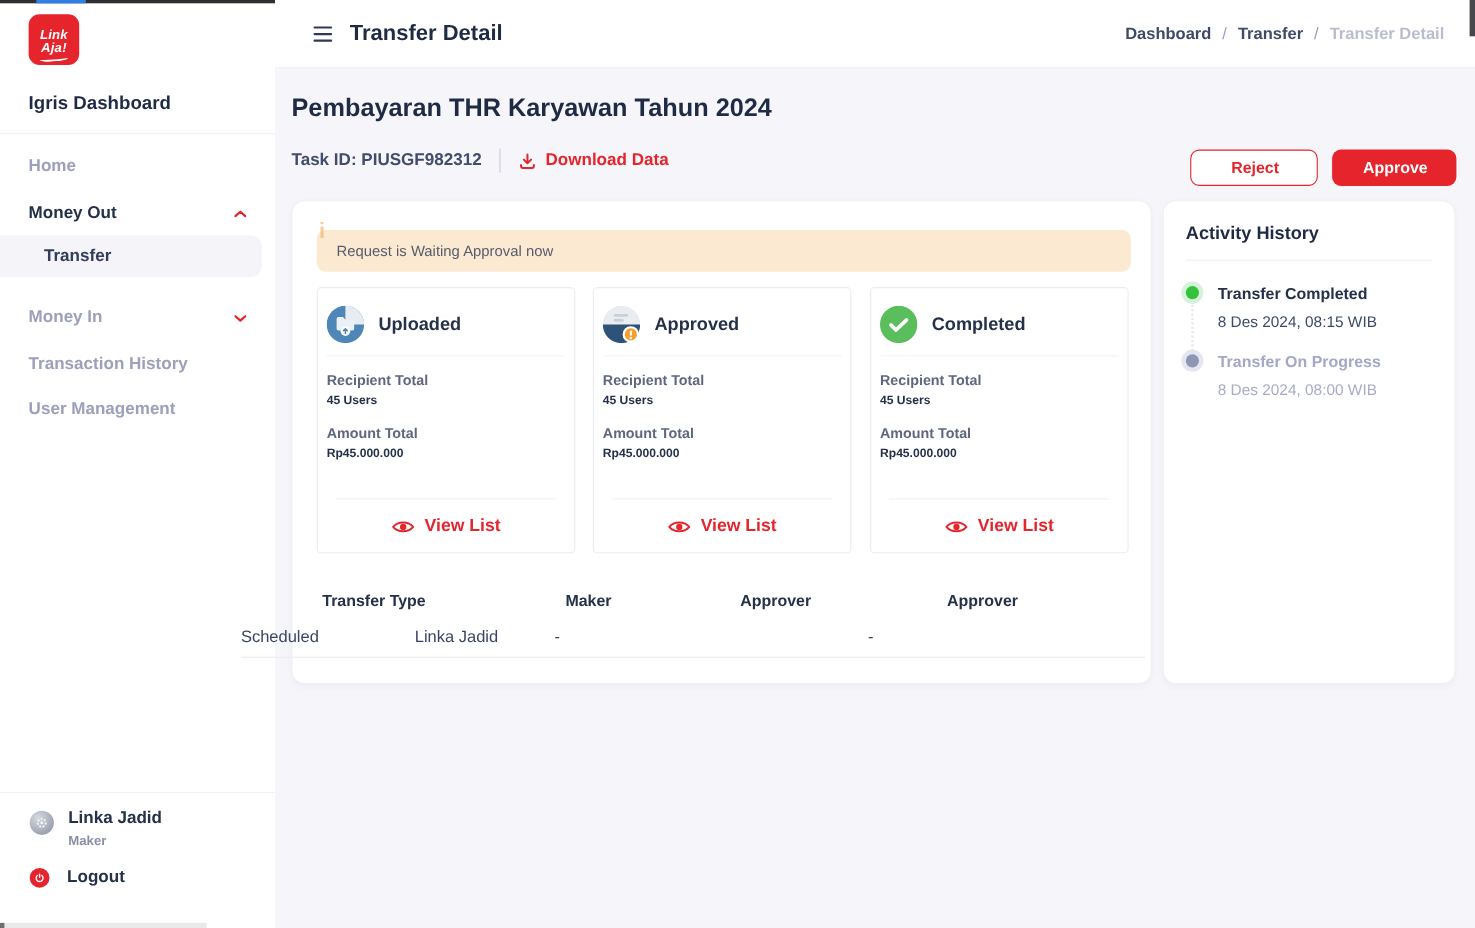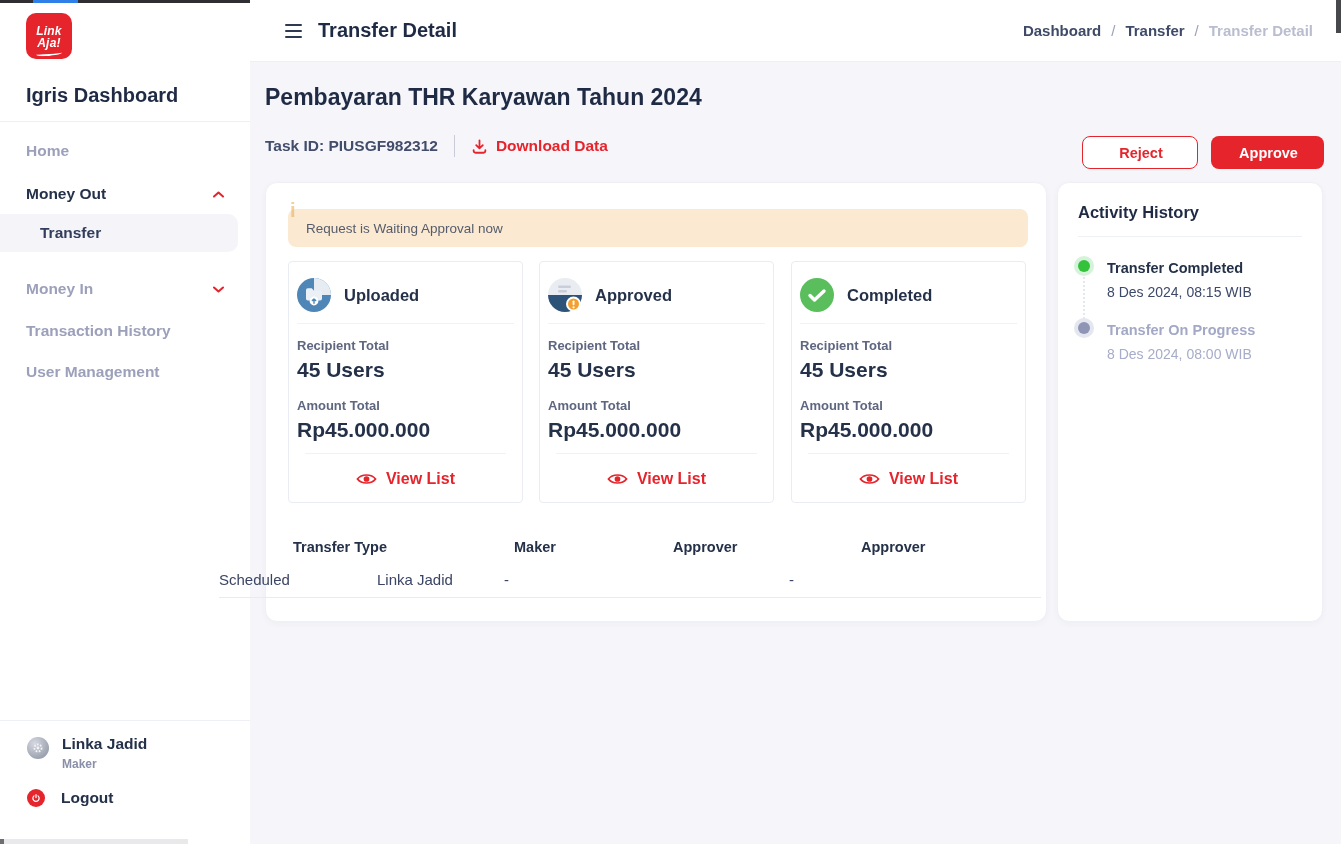--- a/index.html
+++ b/index.html
@@ -10,21 +10,21 @@
     background:#F6F6FA;color:#243149;
   }
   
   .sidebar{position:absolute;left:0;top:0;width:250px;height:844px;background:#fff;}
   .top-scroll{position:absolute;left:0;top:0;width:250px;height:3px;background:#2F2F33;z-index:60;}
   .top-scroll-thumb{position:absolute;left:33px;top:0;width:45px;height:3px;background:#2F7FE8;}
   .logo{position:absolute;left:26px;top:13px;width:46px;height:46px;background:#E5242C;border-radius:10px;
         display:flex;flex-direction:column;align-items:center;justify-content:center;padding-top:9px;}
   .logo .lt{color:#fff;font-weight:800;font-style:italic;font-size:12px;line-height:12px;letter-spacing:.2px;}
   .logo .swoosh{width:26px;height:5px;border-bottom:2.5px solid #fff;border-radius:50%;transform:rotate(-4deg);margin-top:2px;}
-  .side-title{position:absolute;left:26px;top:84px;font-size:20px;font-weight:800;color:#1F2B45;}
+  .side-title{position:absolute;left:26px;top:84px;font-size:17px;font-weight:800;color:#1F2B45;}
   .side-div{position:absolute;left:0;top:121px;width:250px;border-top:1px solid #EFF0F5;}
   .nav-item{position:absolute;left:26px;font-size:15.5px;font-weight:700;color:#9CA0BA;cursor:pointer;}
   .nav-item.strong{color:#243149;width:198px;display:flex;justify-content:space-between;align-items:center;}
   .nav-item.mid{width:198px;display:flex;justify-content:space-between;align-items:center;}
   .nav-sub{position:absolute;left:0;top:214px;width:238px;height:38px;background:#F4F4F9;border-radius:0 10px 10px 0;
            display:flex;align-items:center;padding-left:40px;font-size:15.5px;font-weight:600;color:#313D5B;cursor:pointer;}
   .chev{display:inline-block;}
   .user-block{position:absolute;left:0;top:720px;width:250px;height:124px;border-top:1px solid #EFF0F5;}
   .avatar{position:absolute;left:27px;top:16px;width:22px;height:22px;border-radius:50%;
           background:radial-gradient(circle at 35% 30%,#D6D9E1,#9AA0AE 75%);display:flex;align-items:center;justify-content:center;}
@@ -58,21 +58,21 @@
              border:1px solid #EFF0F6;border-radius:12px;box-shadow:0 2px 6px rgba(28,39,73,.04);}
   .alert{position:absolute;left:22px;top:26px;width:740px;height:38px;background:#FBE9D2;border-radius:8px;
          display:flex;align-items:center;padding-left:18px;font-size:13.5px;color:#565C6B;}
   .alert-i{position:absolute;left:2px;top:-10px;font-size:20px;font-weight:900;color:#ECA84F;opacity:.55;}
   .scard{position:absolute;top:78px;width:235px;height:242px;background:#fff;border:1px solid #EAECF3;border-radius:4px;padding:13px 8px;}
   .scard.c0{left:22px;} .scard.c1{left:273px;} .scard.c2{left:525px;}
   .scard-head{display:flex;align-items:center;gap:13px;height:40px;}
   .scard-title{font-size:16.5px;font-weight:800;color:#243149;}
   .scard hr{border:none;border-top:1px solid #F0F2F7;margin:8px 0 14px 0;}
   .slabel{font-size:13px;font-weight:600;color:#5E6680;margin-bottom:5px;}
-  .svalue{font-size:21px;font-weight:800;color:#243149;margin-bottom:16px;}
+  .svalue{font-size:11px;font-weight:800;color:#243149;margin-bottom:16px;}
   .view-div{position:absolute;left:16px;right:16px;bottom:48px;border-top:1px solid #F0F2F7;}
   .view-list{position:absolute;left:0;right:0;bottom:14px;display:flex;align-items:center;justify-content:center;gap:9px;
              color:#E5242C;font-size:16px;font-weight:800;cursor:pointer;}
   
   .th{position:absolute;top:356px;font-size:14.5px;font-weight:800;color:#243149;}
   .td{position:absolute;top:388px;font-size:15px;font-weight:400;color:#3A4565;}
   .row-div{position:absolute;left:-47px;top:414px;width:822px;border-top:1px solid #E9EBF2;}
   
   .activity{position:absolute;left:807px;top:120px;width:266px;height:440px;background:#fff;
             border:1px solid #EFF0F6;border-radius:12px;box-shadow:0 2px 6px rgba(28,39,73,.04);padding:20px;}

